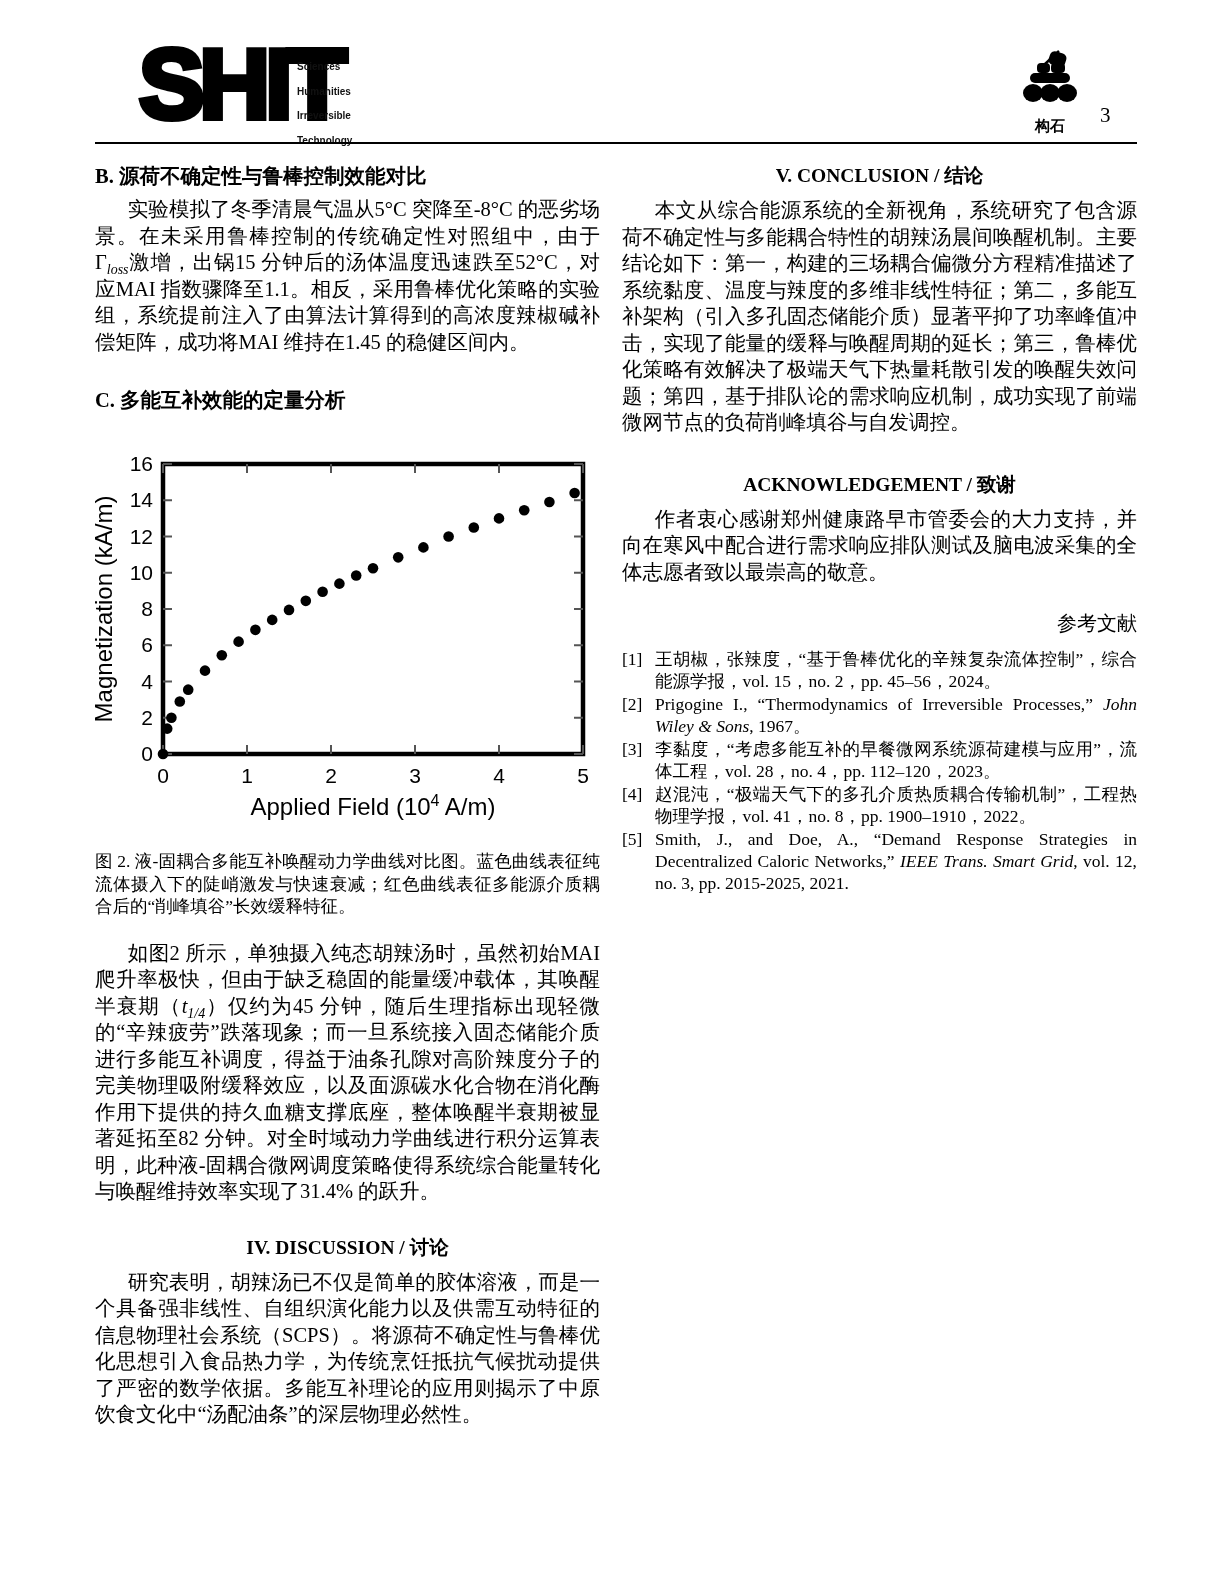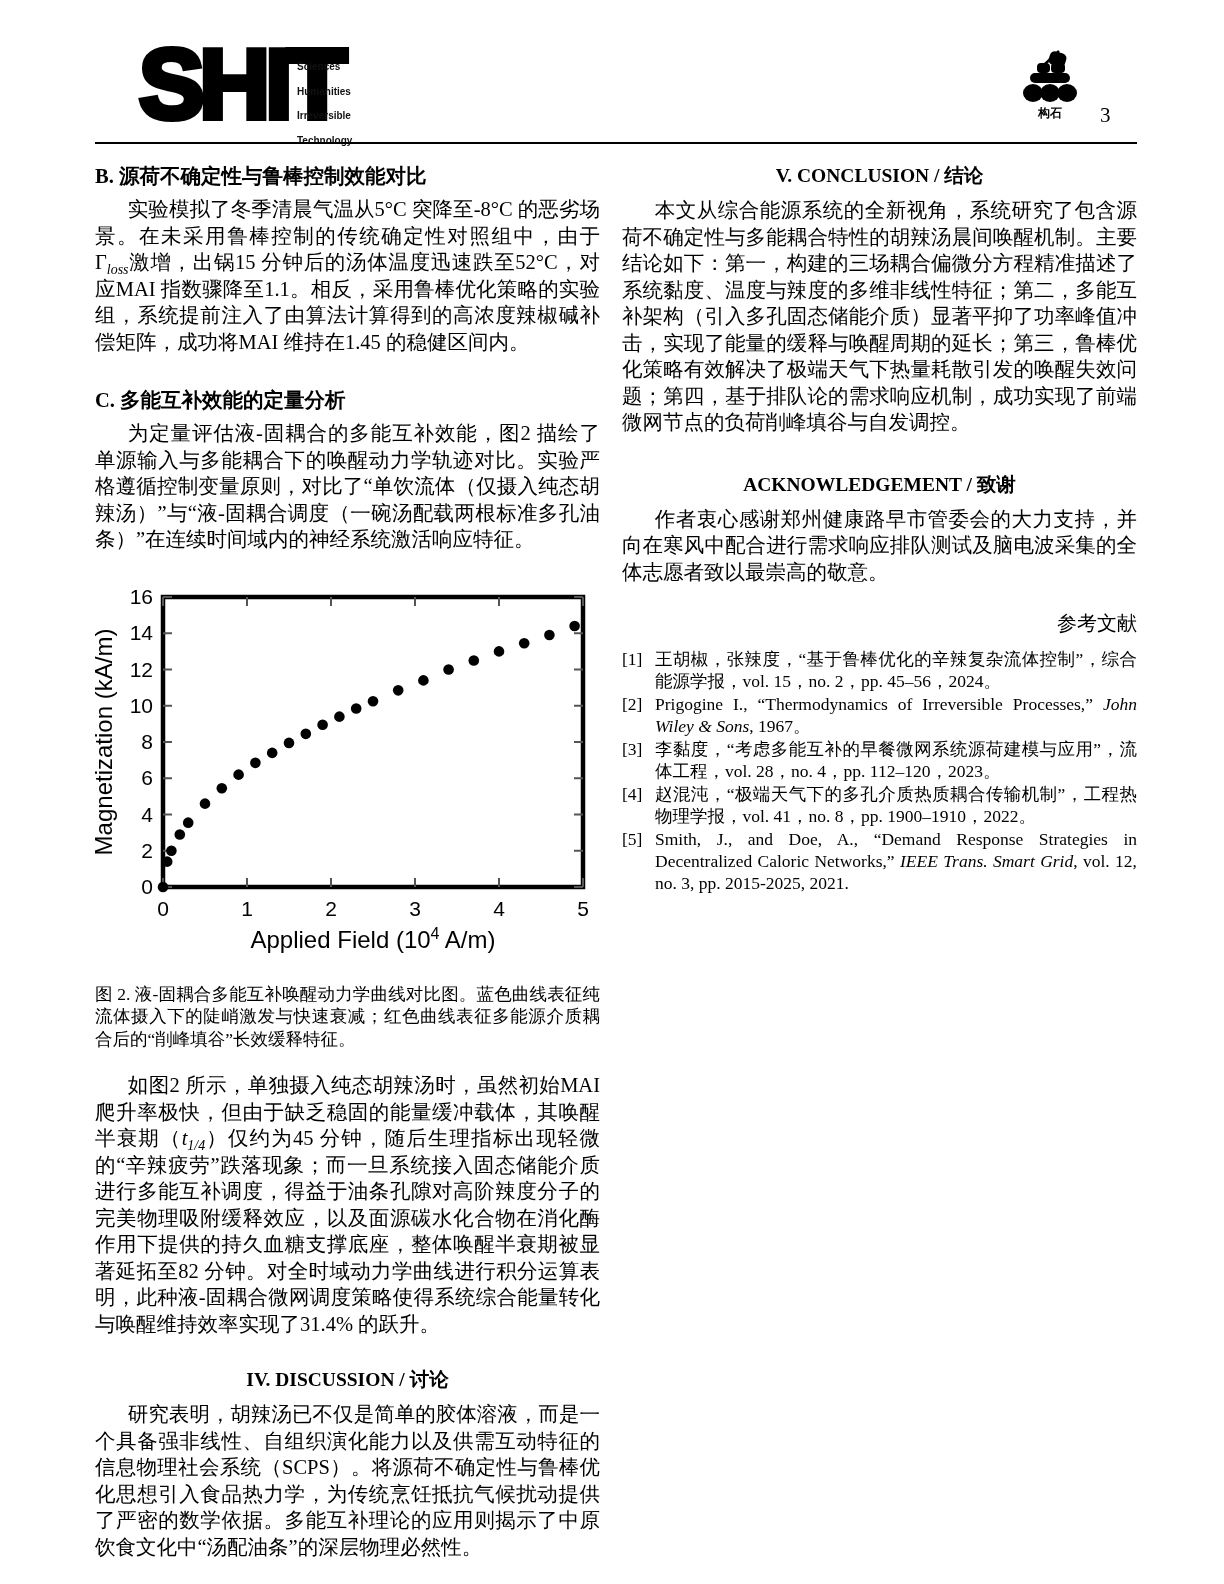--- a/index.html
+++ b/index.html
@@ -20,21 +20,21 @@
   }
   .logo-words {
     position:absolute; left:297px; top:55px;
     font-family:"Liberation Sans","DejaVu Sans",sans-serif;
     font-weight:bold; font-size:10px; line-height:24.5px; color:#111;
   }
   .stamp { position:absolute; left:1012px; top:50px; width:76px; text-align:center; }
   .stamp svg { display:block; margin:0 auto; }
   .stamp-label {
     font-family:Liberation Mono, monospace;
-    font-weight:bold; font-size:12px; margin-top:1px;
+    font-weight:bold; font-size:15px; margin-top:13px;
   }
   .page-num { position:absolute; left:1100px; top:103px; font-size:21px; }
   .header-rule { position:absolute; left:95px; top:142px; width:1042px; height:2px; background:#000; }
 
   
   .col { position:absolute; top:163px; }
   .col-left  { left:95px;  width:505px; }
   .col-right { left:622px; width:515px;font-family:Liberation Serif, serif; }
 
   .subsection-heading {
@@ -102,21 +102,20 @@
   </div>
 
   <section class="col col-left">
 
     <h3 class="subsection-heading">B. 源荷不确定性与鲁棒控制效能对比</h3>
     <p class="para"><span>实验模拟了冬季清晨气温从5°C 突降至-8°C 的恶劣场景。在未采用鲁棒控制的传统确定性对照组中，由于Γ</span><sub>loss</sub><span>激增，出锅15 分钟后的汤体温度迅速跌至52°C，对应MAI 指数骤降至1.1。相反，采用鲁棒优化策略的实验组，系统提前注入了由算法计算得到的高浓度辣椒碱补偿矩阵，成功将MAI 维持在1.45 的稳健区间内。</span></p>
 
     <div class="gap-b"></div>
 
     <h3 class="subsection-heading">C. 多能互补效能的定量分析</h3>
-    <p class="para">为定量评估液-固耦合的多能互补效能，图2 描绘了单源输入与多能耦合下的唤醒动力学轨迹对比。实验严格遵循控制变量原则，对比了“单饮流体（仅摄入纯态胡辣汤）”与“液-固耦合调度（一碗汤配载两根标准多孔油条）”在连续时间域内的神经系统激活响应特征。</p>
 
     <div class="gap-fig"></div>
 
     <div class="figure-wrap">
       <svg id="chart-svg" width="505" height="380" viewBox="0 0 505 380">
           <rect x="68" y="20" width="420" height="290" fill="none" stroke="#000" stroke-width="4.5"></rect>
           <line x1="68" y1="310" x2="68" y2="301" stroke="#555" stroke-width="2"></line>
           <line x1="68" y1="20" x2="68" y2="29" stroke="#555" stroke-width="2"></line>
           <text x="68" y="339" text-anchor="middle" font-size="21" fill="#000" style="font-family:&quot;Liberation Sans&quot;,&quot;DejaVu Sans&quot;,sans-serif">0</text>
           <line x1="152" y1="310" x2="152" y2="301" stroke="#555" stroke-width="2"></line>

